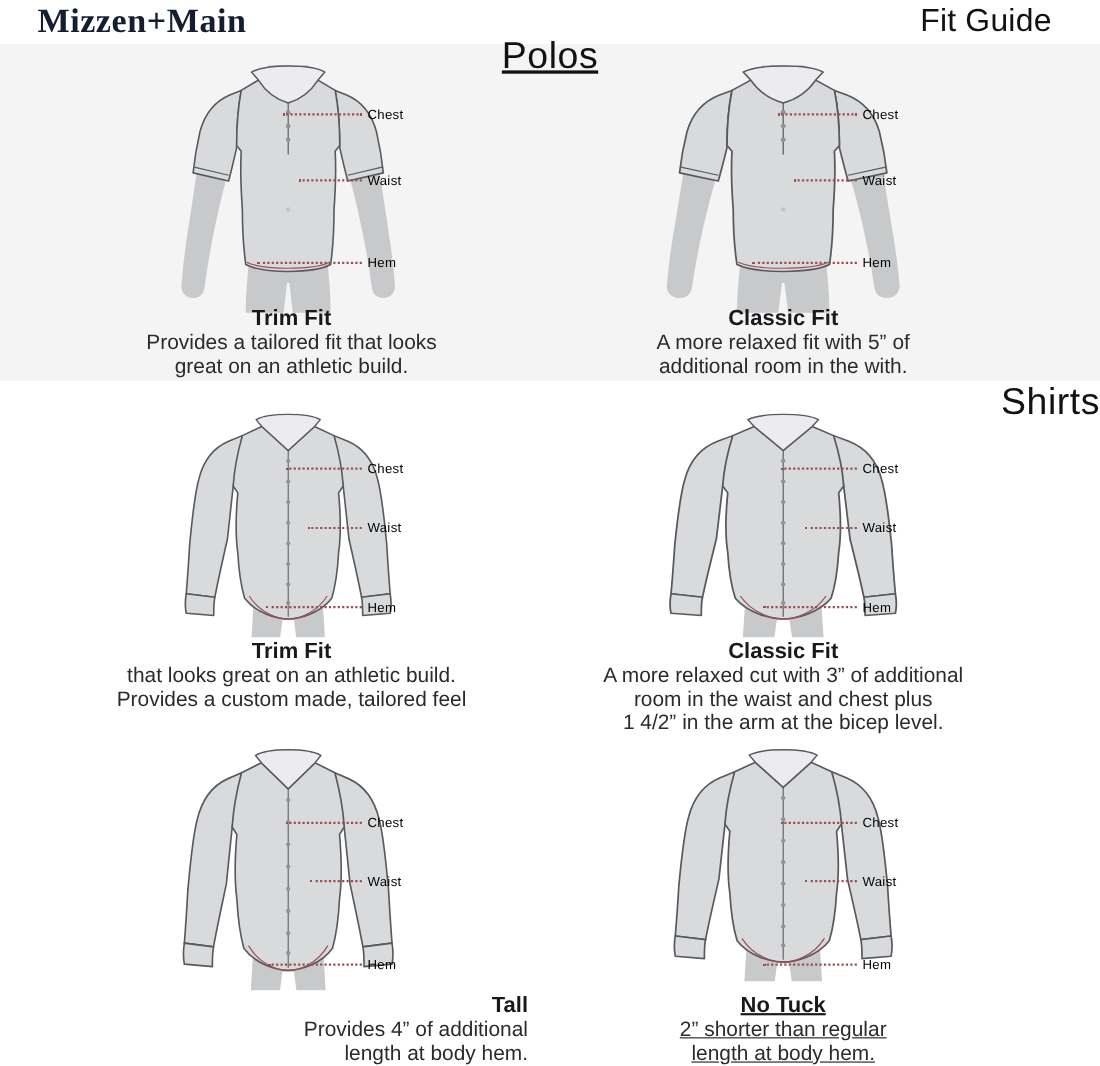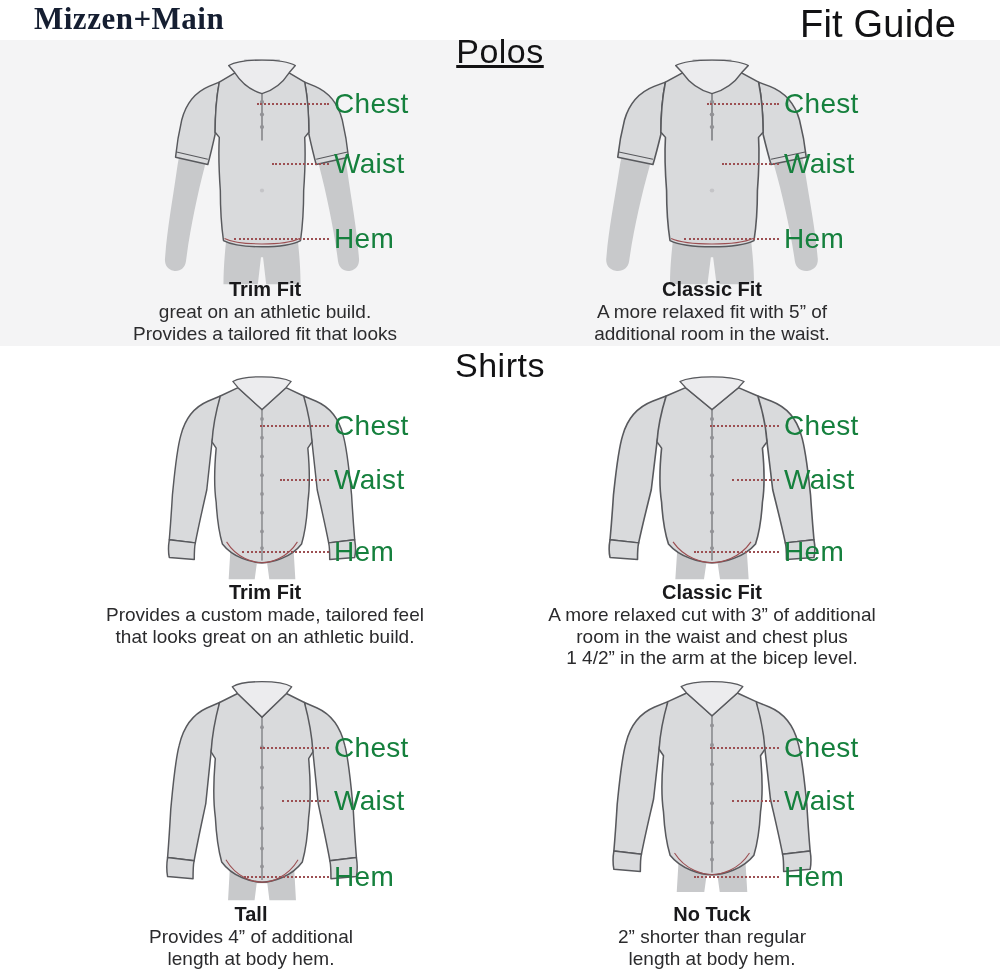--- a/index.html
+++ b/index.html
@@ -7,37 +7,37 @@
     width:1000px;height:969px;position:relative;background:#ffffff;
     font-family:"Liberation Sans", sans-serif;color:#1c1c1e;overflow:hidden;
   }
   
   .header{position:absolute;left:0;top:0;width:1000px;height:40px;background:#ffffff;}
   .logo{
     position:absolute;left:34px;top:1px;font-family:"Liberation Serif", serif;
     font-weight:700;font-size:31px;letter-spacing:.5px;color:#151e31;white-space:nowrap;
   }
   .page-title{
-    position:absolute;right:44px;top:3px;font-size:38px;font-weight:500;
+    position:absolute;right:44px;top:3px;font-size:29px;font-weight:500;
     letter-spacing:.2px;color:#121214;white-space:nowrap;
   }
   
   .polos-band{position:absolute;left:0;top:40px;width:1000px;height:306px;background:#f4f4f5;}
   .section-title{
     position:absolute;left:0;width:1000px;text-align:center;font-size:34px;
     font-weight:500;letter-spacing:.5px;color:#121214;
   }
   .title-polos{top:32px;text-decoration:underline;}
-  .title-shirts{top:346px;}
+  .title-shirts{top:346px;text-align:right;}
   
   .figure{position:absolute;width:430px;height:270px;}
   .garment{position:absolute;left:15px;top:0;overflow:visible;}
   .callout{position:absolute;height:22px;display:flex;align-items:center;}
   .leader{display:inline-block;height:0;border-top:2px dotted #9c4f52;}
-  .callout-label{margin-left:5px;font-size:28px;letter-spacing:.3px;color:#15803d;white-space:nowrap;}
+  .callout-label{margin-left:5px;font-size:12px;letter-spacing:.3px;color:#000000;white-space:nowrap;}
   
   .caption{position:absolute;width:430px;text-align:center;}
   .caption-title{font-size:20px;font-weight:700;color:#19191b;line-height:23px;}
   .caption-line{font-size:19px;color:#2b2b2d;line-height:21.5px;}
 </style>
 </head>
 <body>
 
 <svg width="0" height="0" style="position:absolute" aria-hidden="true">
   <defs>
@@ -130,27 +130,27 @@
     <span class="callout-label">Waist</span>
   </div>
   <div class="callout" style="top:171px;left:112px;">
     <span class="leader" style="width:95px;"></span>
     <span class="callout-label">Hem</span>
   </div>
 </div>
 
 <div class="caption" style="left:50px;top:278px;">
   <div class="caption-title">Trim Fit</div>
+  <div class="caption-line">Provides a tailored fit that looks</div>
   <div class="caption-line">great on an athletic build.</div>
-  <div class="caption-line">Provides a tailored fit that looks</div>
 </div>
 <div class="caption" style="left:497px;top:278px;">
   <div class="caption-title">Classic Fit</div>
   <div class="caption-line">A more relaxed fit with 5” of</div>
-  <div class="caption-line">additional room in the waist.</div>
+  <div class="caption-line">additional room in the with.</div>
 </div>
 
 <div class="section-title title-shirts">Shirts</div>
 
 <div class="figure" style="left:122px;top:375px;">
   <svg class="garment" width="250" height="266" viewBox="0 0 240 255">
       <use href="#g-shirt"></use>
     </svg>
   <div class="callout" style="top:40px;left:138px;">
     <span class="leader" style="width:69px;"></span>
@@ -179,22 +179,22 @@
     <span class="callout-label">Waist</span>
   </div>
   <div class="callout" style="top:166px;left:122px;">
     <span class="leader" style="width:85px;"></span>
     <span class="callout-label">Hem</span>
   </div>
 </div>
 
 <div class="caption" style="left:50px;top:581px;">
   <div class="caption-title">Trim Fit</div>
+  <div class="caption-line">that looks great on an athletic build.</div>
   <div class="caption-line">Provides a custom made, tailored feel</div>
-  <div class="caption-line">that looks great on an athletic build.</div>
 </div>
 <div class="caption" style="left:497px;top:581px;">
   <div class="caption-title">Classic Fit</div>
   <div class="caption-line">A more relaxed cut with 3” of additional</div>
   <div class="caption-line">room in the waist and chest plus</div>
   <div class="caption-line">1 4/2” in the arm at the bicep level.</div>
 </div>
 
 <div class="figure" style="left:122px;top:680px;">
   <svg class="garment" width="250" height="286" viewBox="0 0 240 275">
@@ -225,22 +225,22 @@
   <div class="callout" style="top:110px;left:160px;">
     <span class="leader" style="width:47px;"></span>
     <span class="callout-label">Waist</span>
   </div>
   <div class="callout" style="top:186px;left:122px;">
     <span class="leader" style="width:85px;"></span>
     <span class="callout-label">Hem</span>
   </div>
 </div>
 
-<div class="caption" style="left:36px;top:903px;">
+<div class="caption" style="left:50px;top:903px;text-align:right;">
   <div class="caption-title">Tall</div>
   <div class="caption-line">Provides 4” of additional</div>
   <div class="caption-line">length at body hem.</div>
 </div>
-<div class="caption" style="left:497px;top:903px;">
+<div class="caption" style="left:497px;top:903px;text-decoration:underline;">
   <div class="caption-title">No Tuck</div>
   <div class="caption-line">2” shorter than regular</div>
   <div class="caption-line">length at body hem.</div>
 </div>
 
 </body></html>

